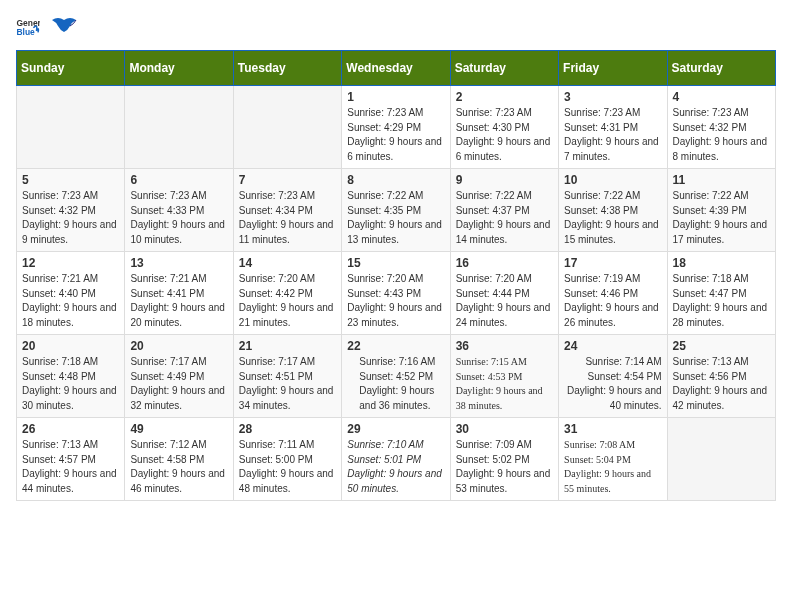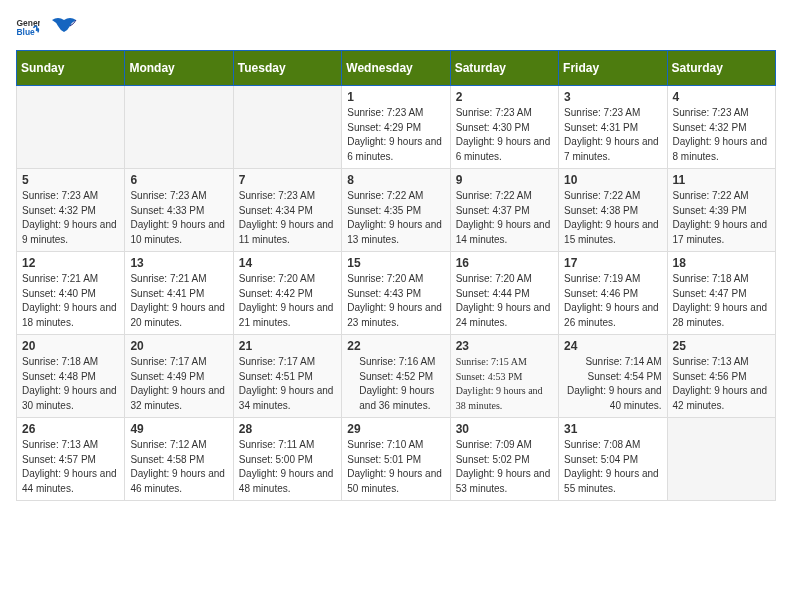--- a/index.html
+++ b/index.html
@@ -232,21 +232,21 @@
 Sunset: 4:51 PM
 Daylight: 9 hours and 34 minutes.</div>
         </td>
         <td>
           <span class="day-number">22</span>
           <div class="day-info" style="white-space: pre-line; margin-left: 12px;">Sunrise: 7:16 AM
 Sunset: 4:52 PM
 Daylight: 9 hours and 36 minutes.</div>
         </td>
         <td>
-          <span class="day-number">23</span>
+          <span class="day-number">36</span>
           <div class="day-info" style="white-space: pre-line; font-family: Liberation Serif, serif;">Sunrise: 7:15 AM
 Sunset: 4:53 PM
 Daylight: 9 hours and 38 minutes.</div>
         </td>
         <td>
           <span class="day-number">24</span>
           <div class="day-info" style="white-space: pre-line; text-align: right;">Sunrise: 7:14 AM
 Sunset: 4:54 PM
 Daylight: 9 hours and 40 minutes.</div>
         </td>
@@ -271,32 +271,32 @@
 Daylight: 9 hours and 46 minutes.</div>
         </td>
         <td>
           <span class="day-number">28</span>
           <div class="day-info" style="white-space: pre-line;">Sunrise: 7:11 AM
 Sunset: 5:00 PM
 Daylight: 9 hours and 48 minutes.</div>
         </td>
         <td>
           <span class="day-number">29</span>
-          <div class="day-info" style="white-space: pre-line;">Sunrise: 7:10 AM
+          <div class="day-info" style="white-space: pre-line; font-style: italic;">Sunrise: 7:10 AM
 Sunset: 5:01 PM
 Daylight: 9 hours and 50 minutes.</div>
         </td>
         <td>
           <span class="day-number">30</span>
           <div class="day-info" style="white-space: pre-line;">Sunrise: 7:09 AM
 Sunset: 5:02 PM
 Daylight: 9 hours and 53 minutes.</div>
         </td>
         <td>
           <span class="day-number">31</span>
-          <div class="day-info" style="white-space: pre-line;">Sunrise: 7:08 AM
+          <div class="day-info" style="white-space: pre-line; font-family: Liberation Serif, serif;">Sunrise: 7:08 AM
 Sunset: 5:04 PM
 Daylight: 9 hours and 55 minutes.</div>
         </td>
         <td class="empty-cell"></td>
       </tr>
     </tbody>
 </table>
 
 </body></html>

